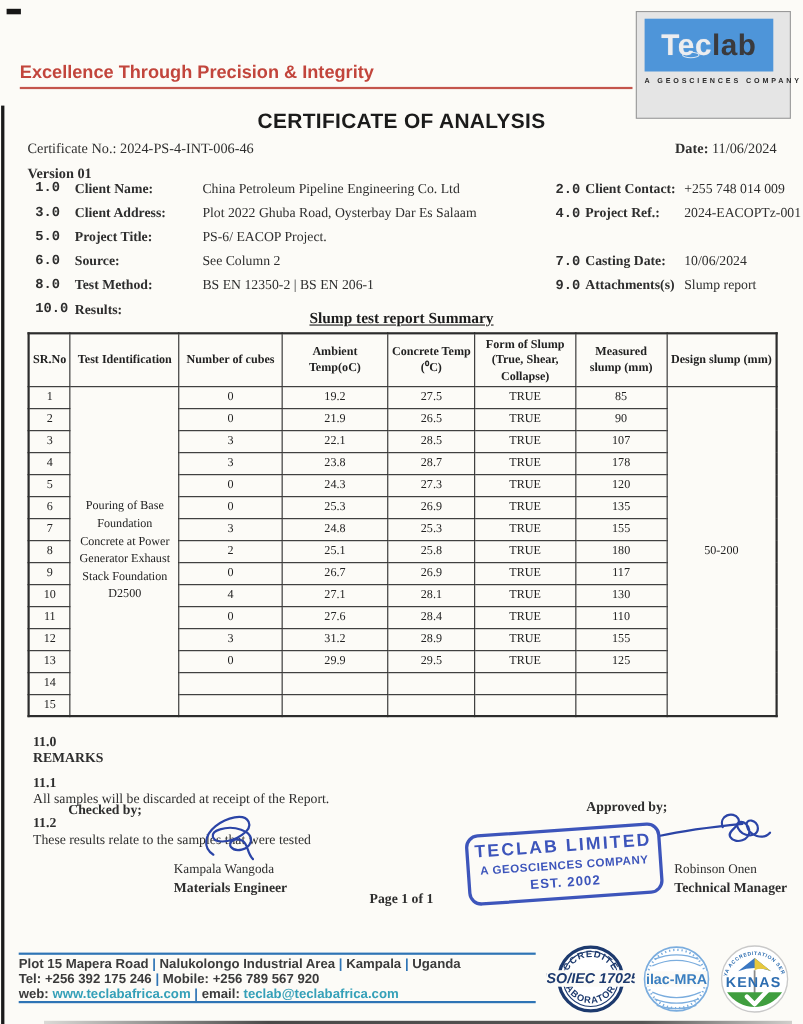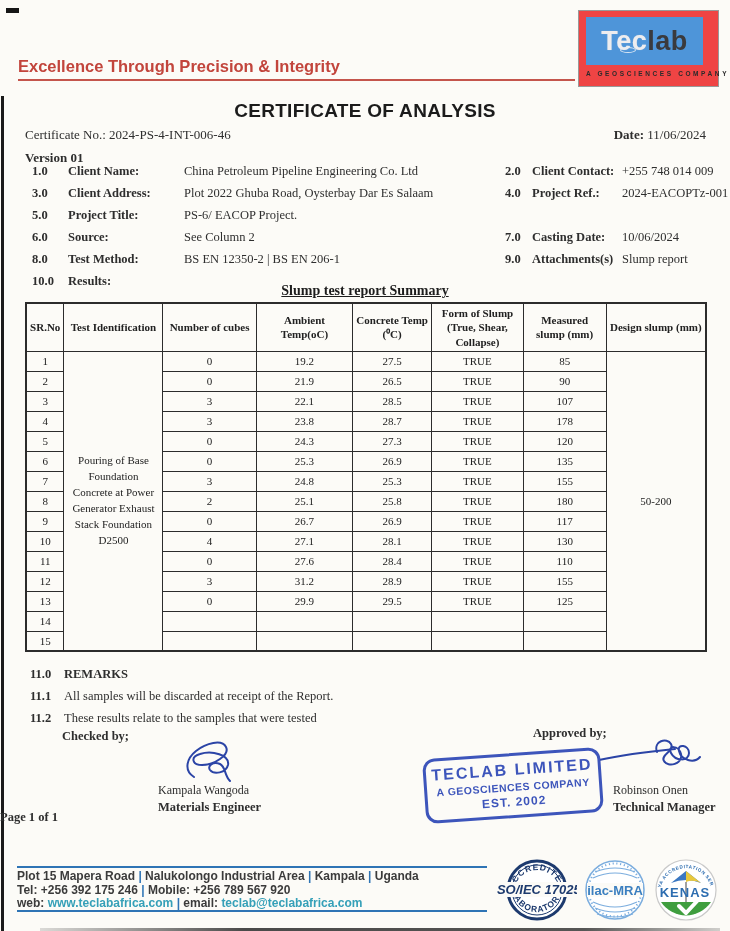--- a/index.html
+++ b/index.html
@@ -11,79 +11,79 @@
   }
   
   .artifact-left { position:absolute; left:1px; top:96px; bottom:0; width:3px; background:#1a1a1a; }
   .artifact-top-dash { position:absolute; left:6px; top:8px; width:13px; height:5px; background:#161616; }
   .artifact-bottom { position:absolute; left:40px; right:10px; bottom:0; height:3px;
     background:linear-gradient(90deg, rgba(30,30,30,.15), rgba(30,30,30,.8) 30%, rgba(30,30,30,.75) 80%, rgba(30,30,30,.2)); }
   
   .tagline { position:absolute; left:18px; top:57px; font-family:"Liberation Sans", sans-serif;
     font-weight:600; font-size:16.5px; color:#c2453c; }
   .tagline-rule { position:absolute; left:18px; top:79px; width:557px; height:2px; background:#c4554c; }
-  .logo-box { position:absolute; left:578px; top:10px; width:141px; height:77px; background:#ef4444;
+  .logo-box { position:absolute; left:578px; top:10px; width:141px; height:98px; background:#e5e5e5;
     border:1.5px solid #999; padding:6px 15px 0 7px; }
   .logo-blue { position:relative; width:100%; height:48px; background:#4e95d9;
     display:flex; align-items:center; justify-content:center;
     font-family:"Liberation Sans", sans-serif; font-weight:bold; font-size:27px; letter-spacing:0.5px; }
   .logo-tec { color:#ededef; text-shadow:0 0 1px #9fbedd; }
   .logo-lab { color:#3a3a3d; }
   .logo-drill { position:absolute; left:34px; top:30px; width:16px; height:6px;
     border-radius:50%; border:1.5px solid #e8eef5; opacity:.9; }
   .logo-sub { margin-top:5px; text-align:center; font-family:"Liberation Sans", sans-serif;
     font-size:6.5px; font-weight:bold; letter-spacing:2.6px; color:#2b2b2b; white-space:nowrap; }
   
   .doc-title { position:absolute; top:100px; left:0; width:100%; text-align:center;
     font-family:"Liberation Sans", sans-serif; font-weight:bold; font-size:19px; color:#1b1b1b; letter-spacing:.3px; }
   .cert-no { position:absolute; left:25px; top:127px; font-size:13px; font-weight:normal; }
   .date-line { position:absolute; right:24px; top:127px; font-size:13px; }
   .date-line b { font-weight:bold; }
   .version { position:absolute; left:25px; top:150px; font-size:13px; font-weight:bold; }
   
   .fields { position:absolute; left:0; top:164px; width:100%; height:132px; font-size:12.5px; }
   .frow { position:absolute; display:flex; }
-  .frow .fno { font-weight:bold; }
+  .frow .fno { font-weight:bold;font-family:Liberation Mono, monospace; }
   .fleft { left:32px; }
   .fleft .fno { width:36px; }
   .fleft .flabel { width:116px; font-weight:bold; }
   .fright { left:505px;align-items:center; }
   .fright .fno { width:27px; }
   .fright .flabel { width:90px; font-weight:bold; }
   .fvalue { white-space:nowrap; }
   
   .table-title { position:absolute; top:283px; left:0; width:100%; text-align:center;
     font-size:14px; font-weight:bold; text-decoration:underline; color:#1d1d1d; }
   table.slump { position:absolute; left:25px; top:302px; width:682px; border-collapse:collapse;
     font-size:11px; color:#222; }
   table.slump th, table.slump td { border:1.4px solid #2c2c2c; text-align:center; vertical-align:middle; }
   table.slump th { height:47px; font-weight:bold; padding:2px 3px; line-height:1.3; }
   table.slump td { height:20px; padding:0 2px; }
   td.testid-cell { line-height:1.45; padding:0 7px !important; font-size:11px; }
   table.slump { border:2px solid #2c2c2c; }
   
   .remarks { position:absolute; left:30px; top:667px; font-size:12.5px; }
-  .remarks .rline { margin-bottom:7px; display:flex; }
+  .remarks .rline { margin-bottom:7px; display:flex;flex-direction:column; }
   .remarks .rno { font-weight:bold; width:34px; }
   .remarks .rline.bold .rtext { font-weight:bold; }
   
   .checked-by { position:absolute; left:62px; top:729px; font-size:12.5px; font-weight:bold; }
   .approved-by { position:absolute; left:533px; top:726px; font-size:12.5px; font-weight:bold; }
   .sig-left { position:absolute; left:180px; top:737px; }
   .sig-right { position:absolute; left:597px; top:733px; }
   .signer-left { position:absolute; left:158px; top:782px; font-size:12px; line-height:17px; }
   .signer-right { position:absolute; left:613px; top:782px; font-size:12px; line-height:17px; }
   .signer-title { font-weight:bold; font-size:12.5px; }
   .stamp { position:absolute; left:424px; top:753px; width:178px; transform:rotate(-4deg);
     border:3px solid #3d55bb; border-radius:12px; padding:5px 4px 6px 4px; text-align:center;
     color:#3d55bb; font-family:"Liberation Sans", sans-serif; background:rgba(255,255,255,0.0); }
   .stamp .s1 { font-size:16px; font-weight:bold; letter-spacing:2px; }
   .stamp .s2 { font-size:10.5px; font-weight:bold; letter-spacing:.5px; margin-top:2px; }
   .stamp .s3 { font-size:12px; font-weight:bold; letter-spacing:1px; margin-top:2px; }
-  .page-label { position:absolute; left:0; top:810px; width:100%; 
+  .page-label { position:absolute; left:0; top:810px; width:100%; text-align:center;
     font-size:12.5px; font-weight:bold; }
   
   .footer-rule-top { position:absolute; left:17px; top:866px; width:470px; height:2px; background:#2e74b5; }
   .footer-rule-bottom { position:absolute; left:17px; top:910px; width:470px; height:2px; background:#2e74b5; }
   .footer-text { position:absolute; left:17px; top:870px; width:470px; text-align:left;
     font-family:"Liberation Sans", sans-serif; font-size:12px; font-weight:600; color:#3b3b3b; line-height:13.5px; }
   .pipe { color:#2e74b5; font-weight:bold; }
   .flink { color:#35a0b8; }
   .footer-logos { position:absolute; left:497px; top:856px; width:233px; display:flex; align-items:center; gap:6px; }
 </style>

